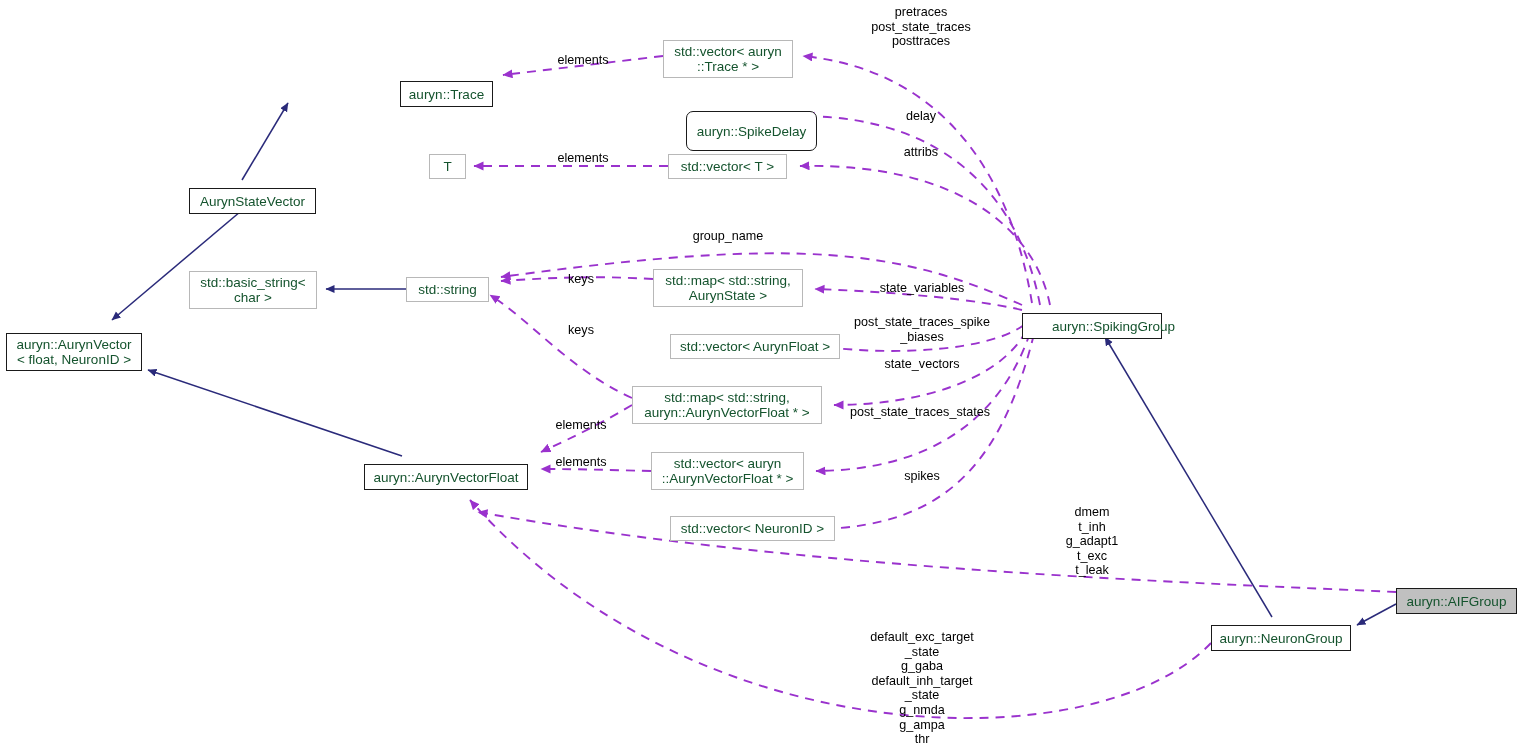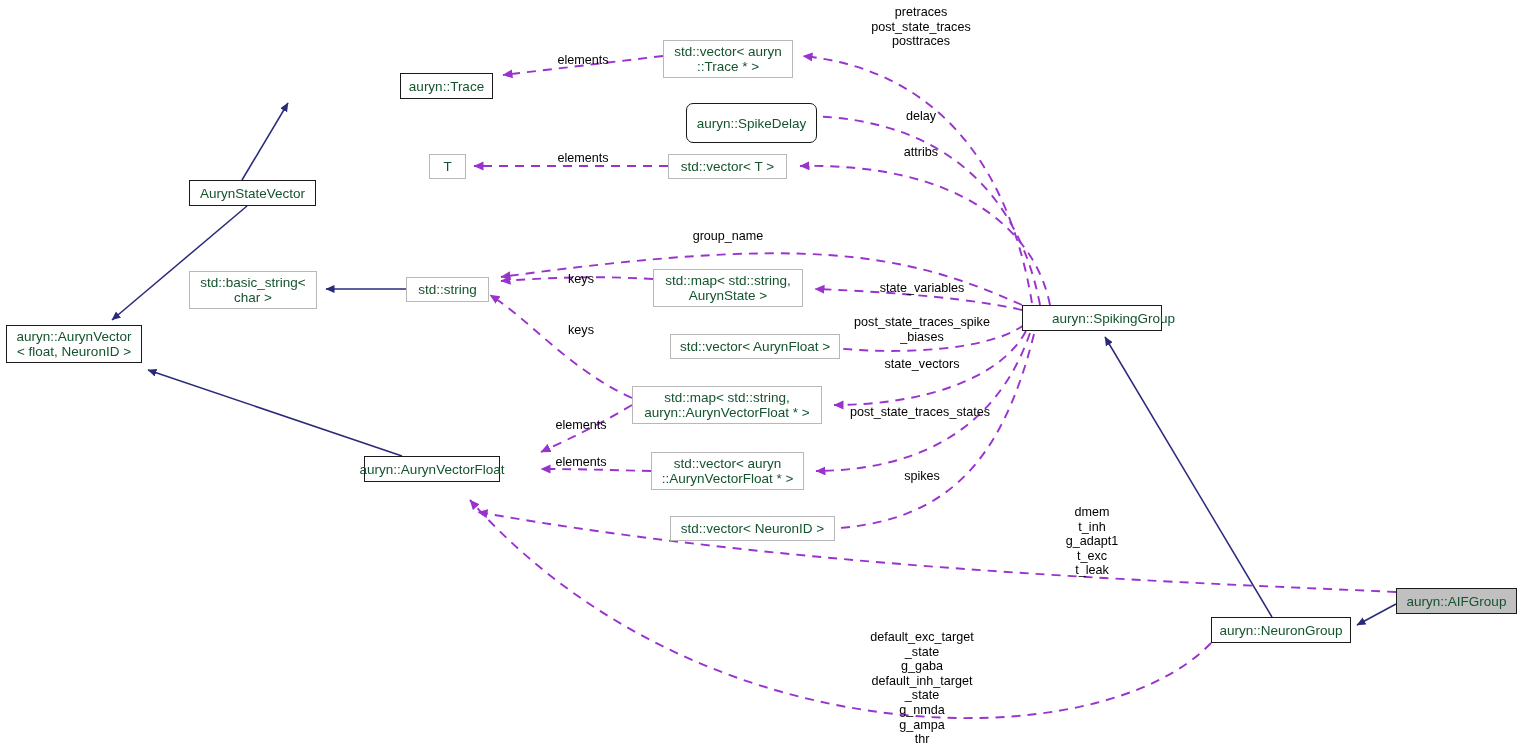--- a/index.html
+++ b/index.html
@@ -5,21 +5,21 @@
   html,body{margin:0;padding:0;background:#ffffff;}
   body{width:1523px;height:744px;overflow:hidden;
        font-family:"Liberation Sans","DejaVu Sans",sans-serif;}
   #stage{position:relative;width:1523px;height:744px;}
   svg.layer{position:absolute;left:0;top:0;width:1523px;height:744px;}
 
   .node{position:absolute;box-sizing:border-box;display:flex;align-items:center;
         justify-content:center;text-align:center;background:#ffffff;
         font-size:13.5px;color:#14532d;line-height:15px;white-space:pre-line;
         padding:2px 5px;}
-  .node.solid{border:1.6px solid #1a1a1a;}
+  .node.solid{border:1.6px solid #1a1a1a;margin-top:8px;}
   .node.tmpl{border:1.3px solid #b8b8b8;}
   .node.hl{background:#c0c0c0;border:1.6px solid #1a1a1a;}
 
   .elabel{position:absolute;font-size:12.6px;color:#000000;text-align:center;
           line-height:14.6px;white-space:pre-line;transform:translateX(-50%);}
 </style>
 </head>
 <body>
 
 <div id="stage">
@@ -75,21 +75,21 @@
       <div class="node tmpl" style="left: 189px; top: 271px; width: 128px; height: 38px;">std::basic_string&lt;
 char &gt;</div>
       <div class="node tmpl" style="left: 406px; top: 277px; width: 83px; height: 25px;">std::string</div>
       <div class="node tmpl" style="left: 653px; top: 269px; width: 150px; height: 38px;">std::map&lt; std::string,
 AurynState &gt;</div>
       <div class="node solid" style="left: 6px; top: 325px; width: 136px; height: 38px;">auryn::AurynVector
 &lt; float, NeuronID &gt;</div>
       <div class="node tmpl" style="left: 643px; top: 334px; width: 170px; height: 25px; margin-left: 27px;">std::vector&lt; AurynFloat &gt;</div>
       <div class="node tmpl" style="left: 632px; top: 386px; width: 190px; height: 38px;">std::map&lt; std::string,
 auryn::AurynVectorFloat * &gt;</div>
-      <div class="node solid" style="left: 364px; top: 456px; width: 136px; height: 26px;">auryn::AurynVectorFloat</div>
+      <div class="node solid" style="left: 364px; top: 456px; width: 164px; height: 26px;">auryn::AurynVectorFloat</div>
       <div class="node tmpl" style="left: 651px; top: 452px; width: 153px; height: 38px;">std::vector&lt; auryn
 ::AurynVectorFloat * &gt;</div>
       <div class="node tmpl" style="left: 670px; top: 516px; width: 165px; height: 25px;">std::vector&lt; NeuronID &gt;</div>
       <div class="node solid" style="left: 1022px; top: 305px; width: 140px; height: 26px; padding-left: 48px;">auryn::SpikingGroup</div>
       <div class="node solid" style="left: 1211px; top: 617px; width: 140px; height: 26px;">auryn::NeuronGroup</div>
       <div class="node hl" style="left: 1396px; top: 588px; width: 121px; height: 26px;">auryn::AIFGroup</div>
     </div>
   <div id="labels">
       <div class="elabel" style="left: 583px; top: 53px;">elements</div>
       <div class="elabel" style="left: 583px; top: 151px;">elements</div>

